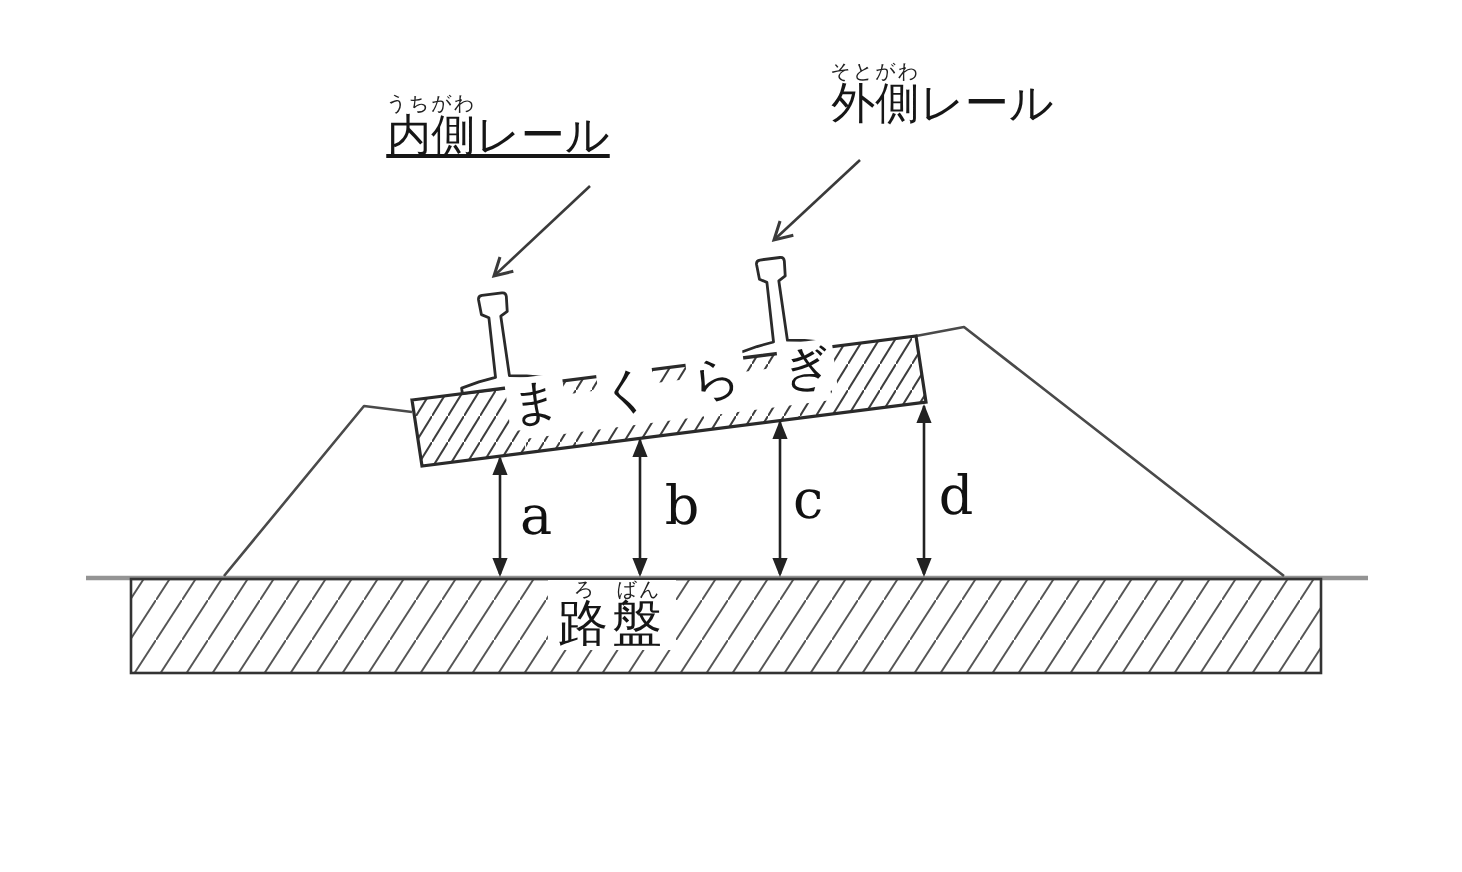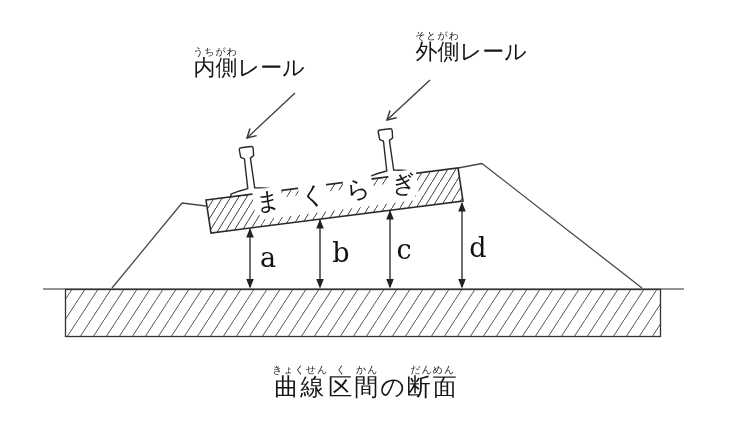--- a/index.html
+++ b/index.html
@@ -5,21 +5,21 @@
   html,body { margin:0; padding:0; background:#ffffff; }
   .stage {
     position:relative; width:731px; height:436px; background:#ffffff;
     font-family:"DejaVu Serif","Liberation Serif",serif; color:#111;
     overflow:hidden;
   }
   .stage svg { position:absolute; left:0; top:0; }
   .lbl { position:absolute; text-align:center; line-height:1.05; color:#161616; }
   ruby { ruby-align:center; }
   rt { font-size:10px; letter-spacing:1px; font-weight:normal; color:#222; }
-  .lbl-inner  { left:182px; top:47px;  width:134px; font-size:22px; }
+  .lbl-inner  { left:182px; top:47px;  width:134px; font-size:22px;text-decoration:underline; }
   .lbl-outer  { left:406px; top:31px;  width:130px; font-size:22px; }
   .lbl-doushou{ left:512px; top:229px; width:90px;  font-size:24px; letter-spacing:5px; }
   .lbl-roban  { left:274px; top:290px; font-size:25px; background:#fff; padding:0 5px; letter-spacing:2px; }
   .caption    { left:0;     top:365px; width:731px; font-size:24px; letter-spacing:2px; }
   .sleeper-text {
     position:absolute; left:252px; top:190px; display:flex; gap:17px;
     transform:rotate(-7.3deg); transform-origin:0 0;
   }
   .sleeper-text span {
     display:block; font-size:24px; line-height:26px; background:#fff;
@@ -110,18 +110,18 @@
   </div>
 
   <div class="sleeper-text">
     <span>ま</span>
     <span>く</span>
     <span>ら</span>
     <span>ぎ</span>
   </div>
 
 
+  <div class="lbl lbl-roban">
+    <ruby><span>路</span><rt>ろ</rt></ruby><ruby><span>盤</span><rt>ばん</rt></ruby>
+  </div>
 
-  <div class="lbl caption">
-    <ruby><span>曲線</span><rt>きょくせん</rt></ruby><ruby><span>区</span><rt>く</rt></ruby><ruby><span>間</span><rt>かん</rt></ruby><span>の</span><ruby><span>断面</span><rt>だんめん</rt></ruby>
-  </div>
 
 </div>
 
 </body></html>

